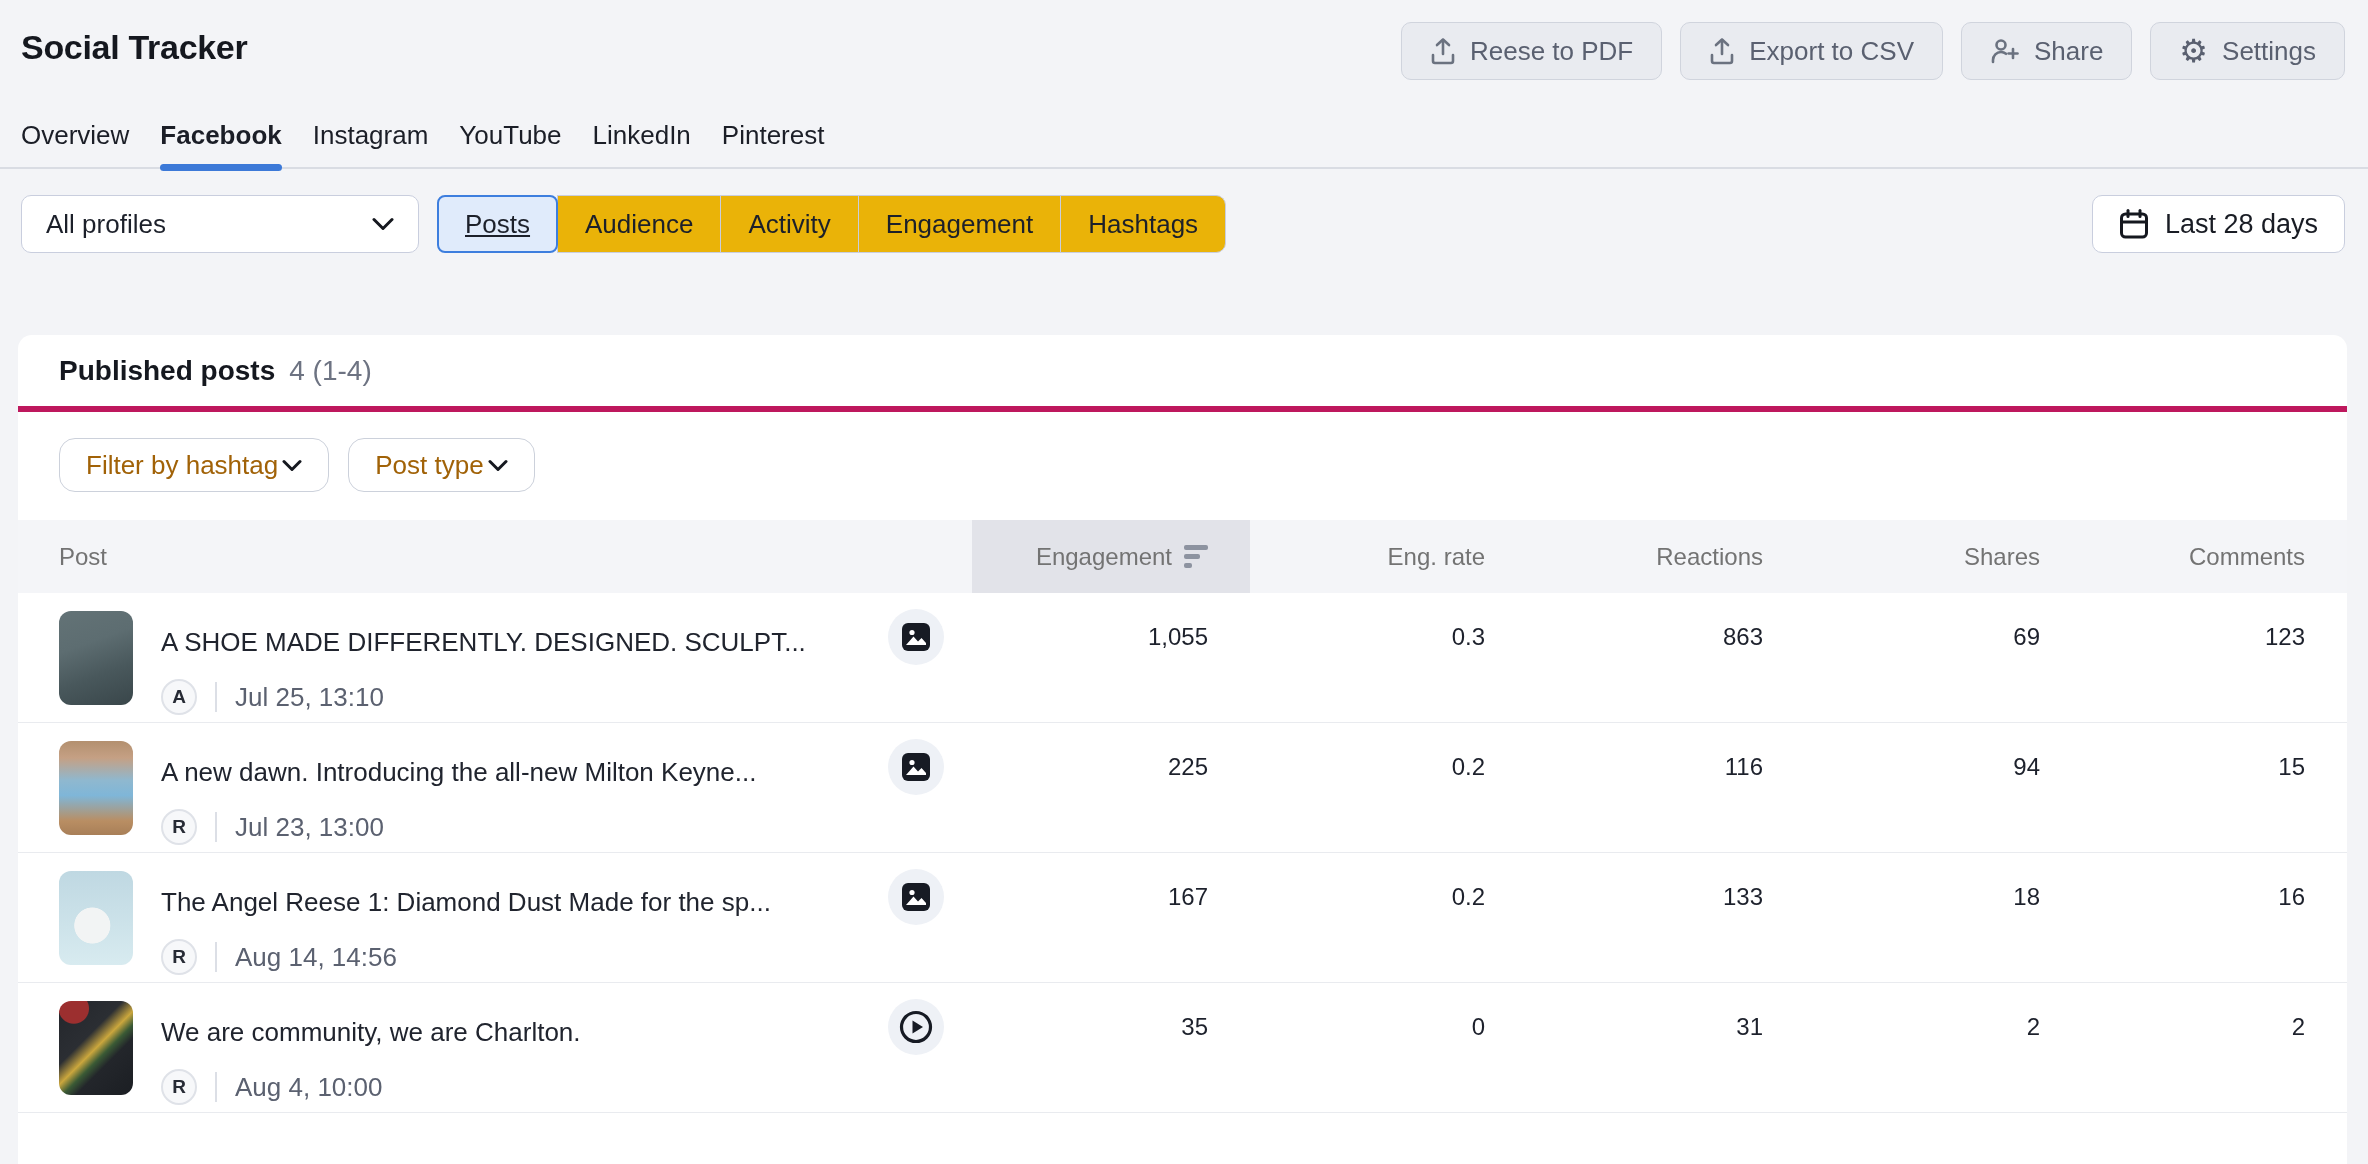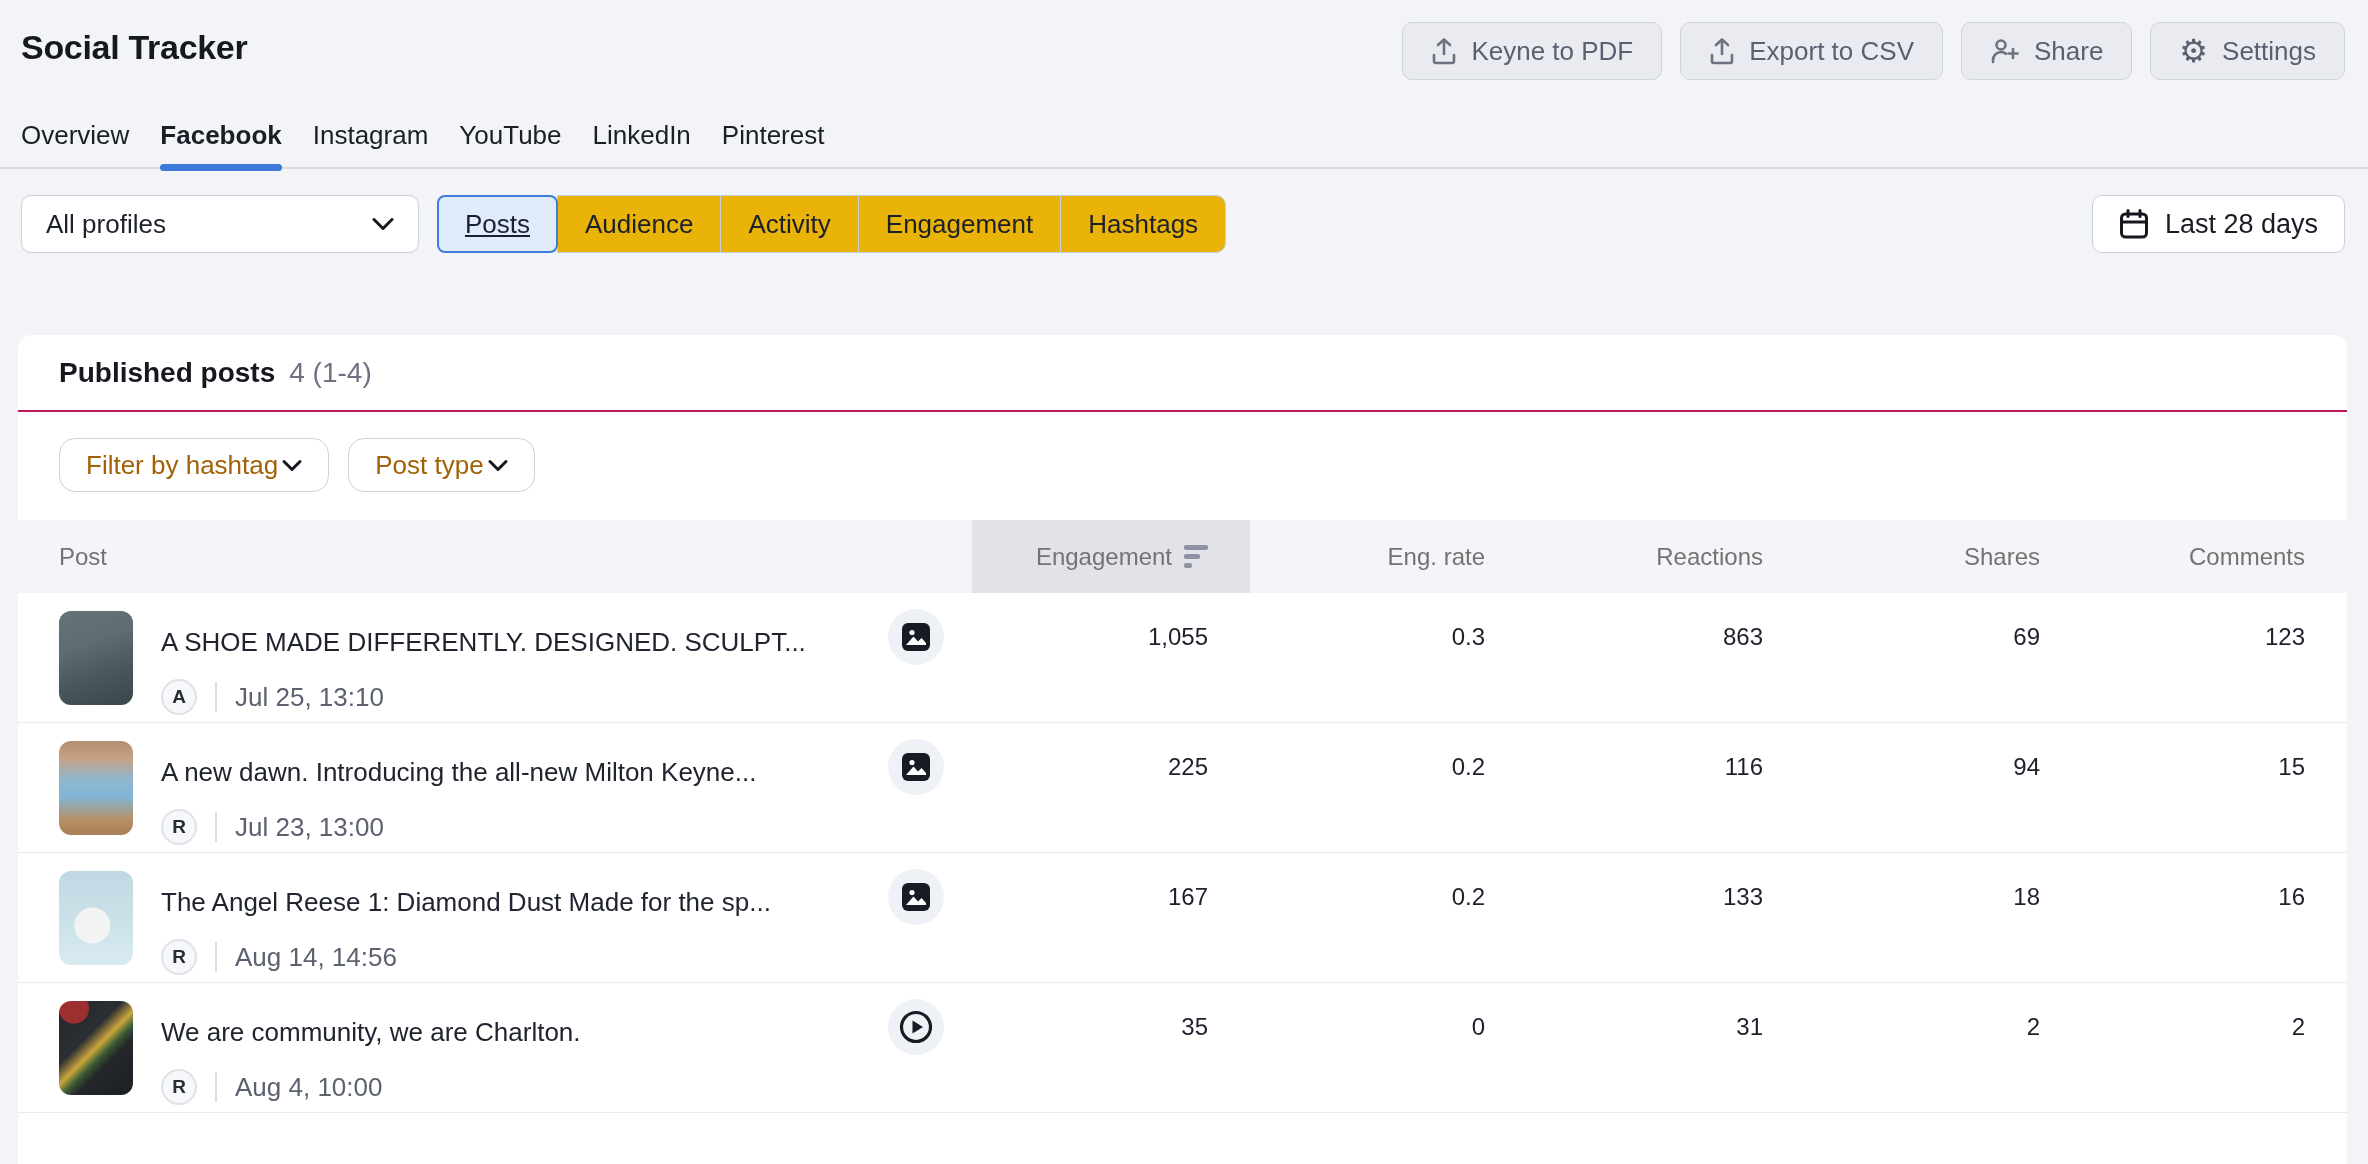--- a/index.html
+++ b/index.html
@@ -55,21 +55,21 @@
     background:#fff; border:1px solid #c9cede; border-radius:10px;
     font-size:27px; color:#191c24; cursor:pointer; font-family:"Liberation Sans", sans-serif;
   }
 
   
   .card {
     position:absolute; left:18px; top:335px; width:2329px; height:900px;
     background:#fff; border-radius:14px 14px 0 0;
   }
   .card-head { display:flex; align-items:center; gap:14px; height:77px; padding-left:41px;
-               border-bottom:2px solid #be185d; }
+               border-bottom:6px solid #be185d; }
   .card-title { font-size:28px; font-weight:700; color:#15181f; }
   .card-count { font-size:28px; color:#6d7382; }
 
   .card-filters { display:flex; gap:19px; padding:26px 0 28px 41px; }
   .pill {
     display:flex; align-items:center; gap:4px; height:54px; padding:0 26px;
     background:#fff; border:1px solid #ccd1db; border-radius:16px;
     font-size:26px; color:#a16207; cursor:pointer; font-family:"Liberation Sans", sans-serif;
   }
 
@@ -118,21 +118,21 @@
 
   <div class="topbar">
     <div class="page-title">Social Tracker</div>
     <div class="actions">
       <button class="btn-gray">
         <svg width="26" height="28" viewBox="0 0 26 28" fill="none" stroke="#6b7280" stroke-width="2.6" stroke-linecap="round" stroke-linejoin="round">
             <path d="M13 17 V3"></path>
             <path d="M7 8 L13 2.5 L19 8"></path>
             <path d="M3 18 v6 a2 2 0 0 0 2 2 h16 a2 2 0 0 0 2 -2 v-6"></path>
           </svg>
-        <span>Keyne to PDF</span>
+        <span>Reese to PDF</span>
       </button>
       <button class="btn-gray">
         <svg width="26" height="28" viewBox="0 0 26 28" fill="none" stroke="#6b7280" stroke-width="2.6" stroke-linecap="round" stroke-linejoin="round">
             <path d="M13 17 V3"></path>
             <path d="M7 8 L13 2.5 L19 8"></path>
             <path d="M3 18 v6 a2 2 0 0 0 2 2 h16 a2 2 0 0 0 2 -2 v-6"></path>
           </svg>
         <span>Export to CSV</span>
       </button>
       <button class="btn-gray">

